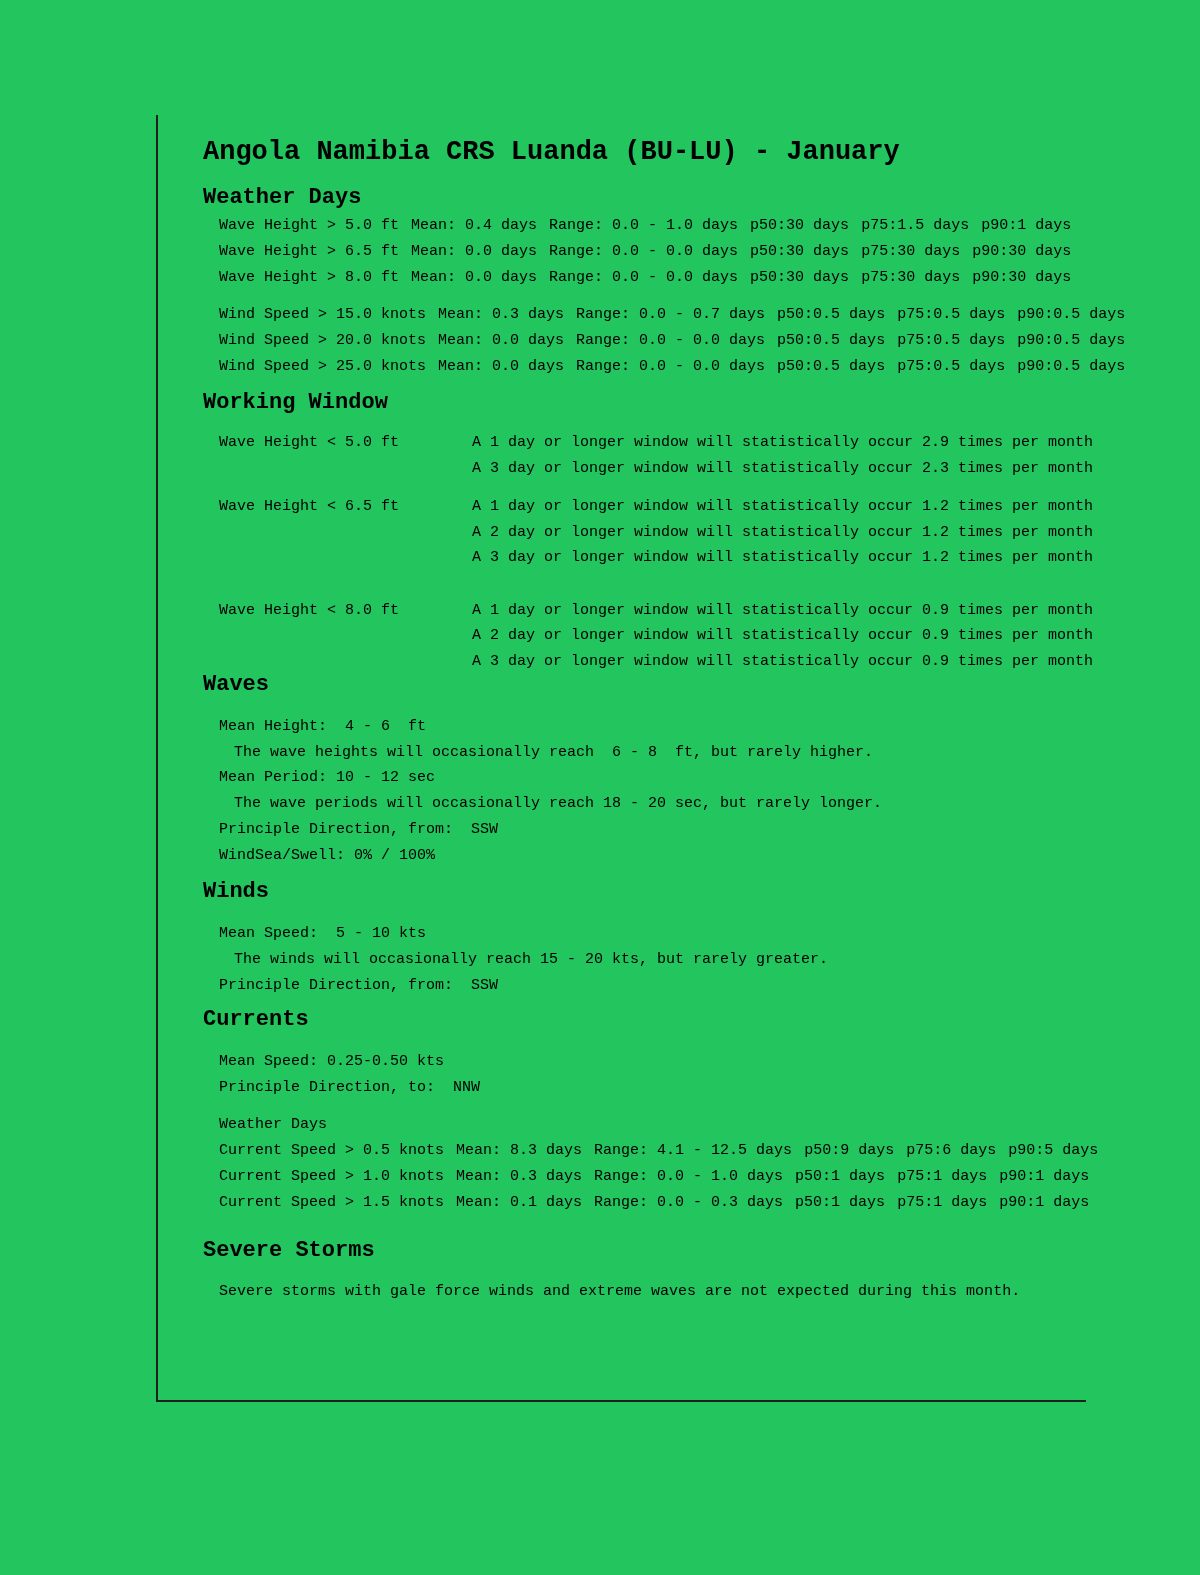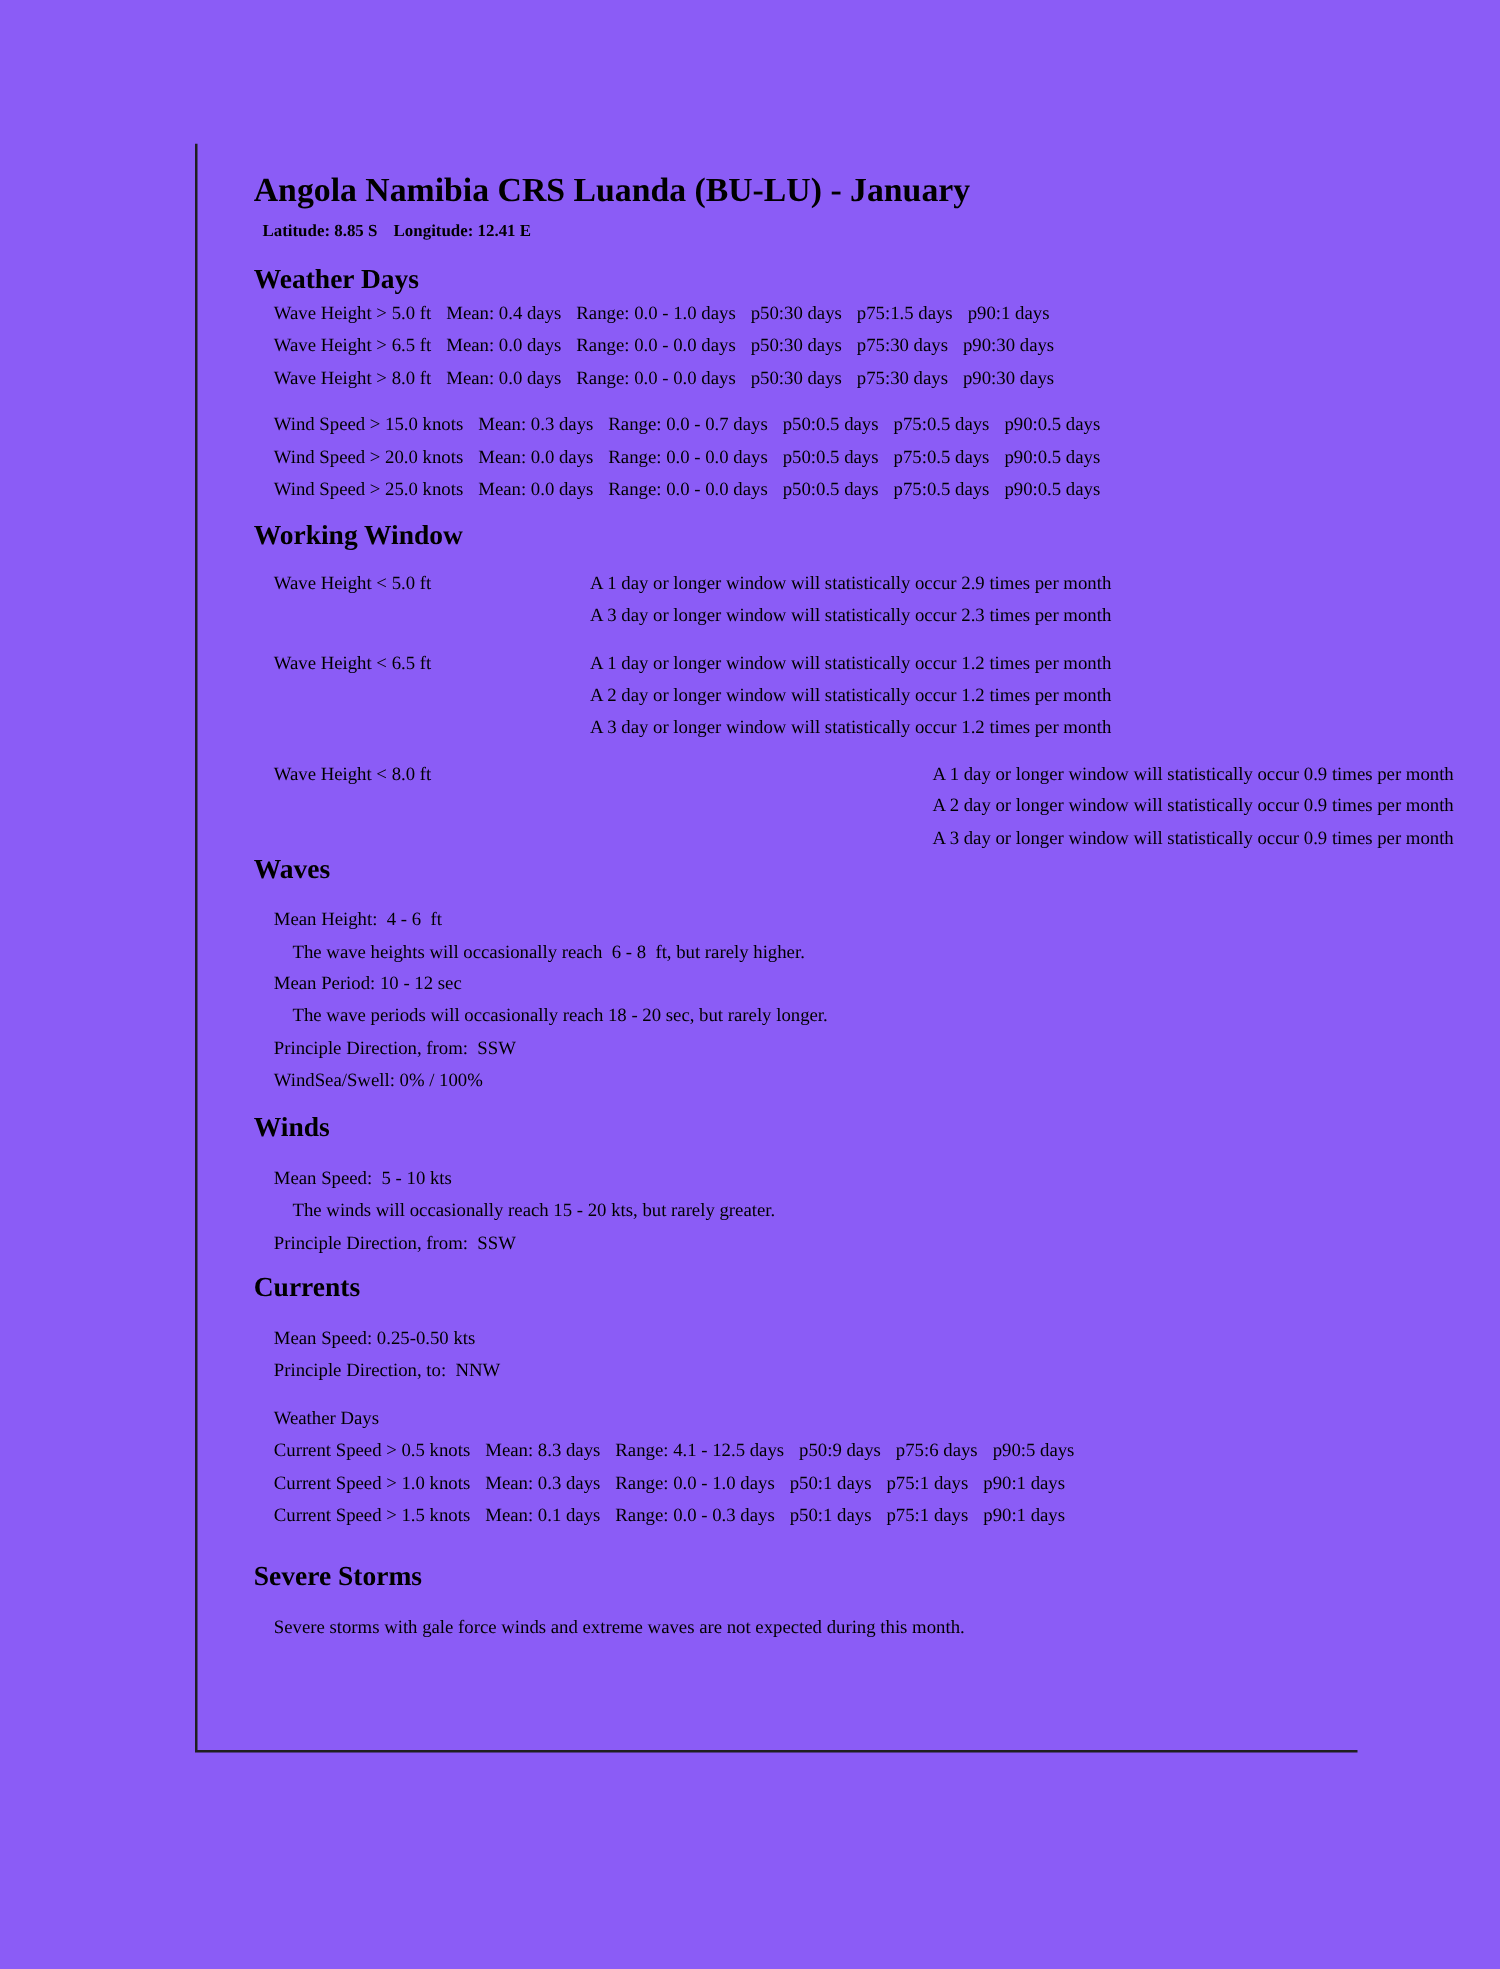--- a/index.html
+++ b/index.html
@@ -1,22 +1,22 @@
 <!DOCTYPE html>
 <html><head>
 <meta charset="utf-8">
 <style>
   html, body { margin: 0; padding: 0; background: #ffffff; }
   .page {
     position: relative;
     width: 1200px;
     height: 1575px;
-    background: #8b5cf6;
+    background: #22c55e;
     color: #000000;
-    font-family: Liberation Serif, serif;
+    font-family: Liberation Mono, monospace;
     overflow: hidden;
   }
   .border-left {
     position: absolute;
     left: 156px; top: 115px;
     width: 2px; height: 1286px;
     background: #1f1f1f;
   }
   .border-bottom {
     position: absolute;
@@ -51,21 +51,21 @@
     line-height: 26px;
     margin: 0;
   }
   .h2-weather { margin-top: 17px; }
   .rows { margin: 2px 0 0 16px; }
   .row { display: flex; column-gap: 12px; line-height: 26px; }
   .rows-wind { margin-top: 11px; text-align: right; }
   .h2-working { margin-top: 10px; }
   .ww-group { display: flex; margin: 14px 0 0 16px; }
   .ww-group-2 { margin-top: 13px; }
-  .ww-group-3 { margin-top: 12px; justify-content: space-between; }
+  .ww-group-3 { margin-top: 27px; }
   .ww-label { width: 253px; flex-shrink: 0; line-height: 25.5px; }
   .ww-line { line-height: 25.5px; }
   .h2-waves { margin-top: -2px; }
   .body-lines { margin: 16px 0 0 16px; }
   .body-line { line-height: 25.7px; }
   .body-line.indent { margin-left: 15px; }
   .h2-winds { margin-top: 11px; }
   .h2-currents { margin-top: 9px; }
   .wd-sublabel { margin: 11px 0 0 16px; line-height: 26px; }
   .rows-current { margin-top: 0; }
@@ -76,24 +76,20 @@
 <body>
 
 <div class="page">
   <div class="border-left"></div>
   <div class="border-bottom"></div>
 
   <div class="content">
 
     <h1 class="title" data-bind="page.title">Angola Namibia CRS Luanda (BU-LU) - January</h1>
 
-    <div class="subtitle">
-      <span data-bind="page.latitude">Latitude: 8.85 S</span>
-      <span data-bind="page.longitude">Longitude: 12.41 E</span>
-    </div>
 
     <h2 class="h2 h2-weather" data-bind="weather_days.heading">Weather Days</h2>
 
     <div class="rows">
       <div class="row">
         <span data-bind="weather_days.wave_rows.0.threshold">Wave Height &gt; 5.0 ft</span>
         <span data-bind="weather_days.wave_rows.0.mean">Mean: 0.4 days</span>
         <span data-bind="weather_days.wave_rows.0.range">Range: 0.0 - 1.0 days</span>
         <span data-bind="weather_days.wave_rows.0.p50">p50:30 days</span>
         <span data-bind="weather_days.wave_rows.0.p75">p75:1.5 days</span>

